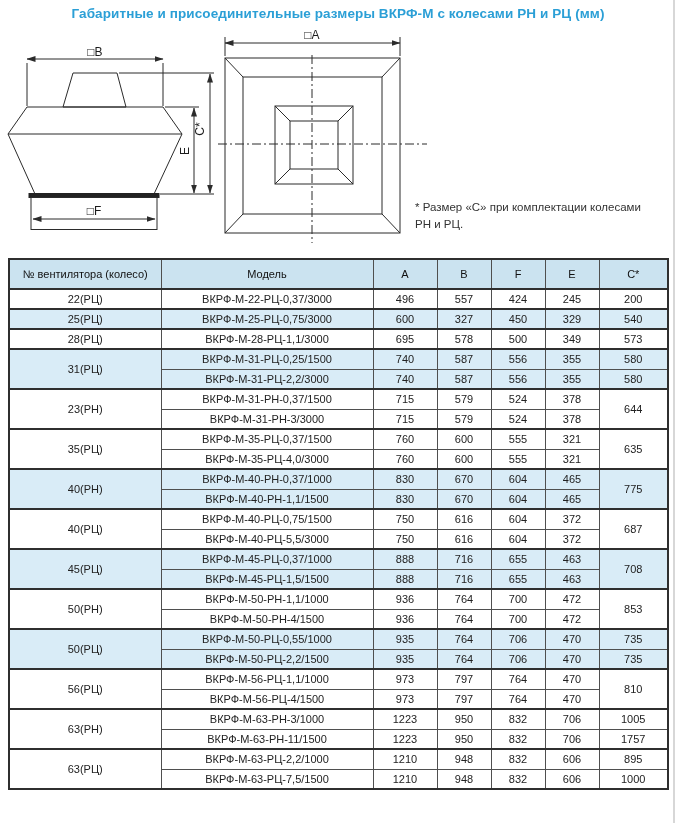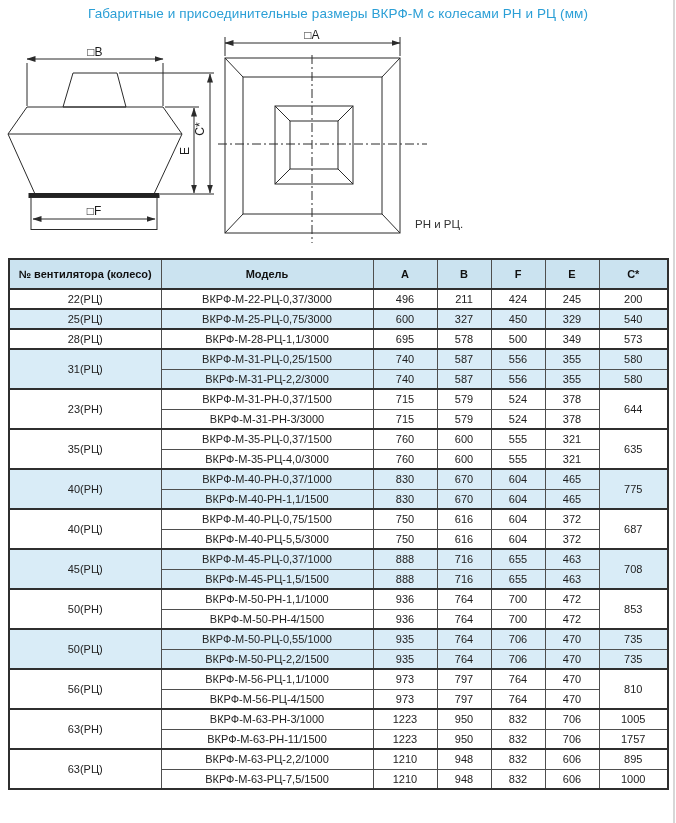--- a/index.html
+++ b/index.html
@@ -11,21 +11,21 @@
     --ink:#222;
   }
   *{box-sizing:border-box;margin:0;padding:0;}
   html,body{width:676px;height:823px;}
   body{
     position:relative;background:#fff;overflow:hidden;
     font-family:"Liberation Sans","DejaVu Sans",sans-serif;color:var(--ink);
   }
   .page-title{
     position:absolute;left:0;right:0;top:6px;text-align:center;
-    font-size:13.5px;font-weight:normal;color:var(--accent);letter-spacing:.1px;
+    font-size:13.5px;font-weight:bold;color:var(--accent);letter-spacing:.1px;
   }
   .diagram-wrap{position:absolute;left:0;top:26px;width:676px;height:218px;}
   svg text{font-family:"Liberation Sans","DejaVu Sans",sans-serif;fill:#1c1c1c;}
   .footnote{
     position:absolute;left:415px;top:199px;width:256px;
     font-size:11.5px;line-height:17px;color:#333;
   }
   .page-edge{
     position:absolute;right:1px;top:0;width:2px;height:823px;background:#d7d7d7;
   }
@@ -33,21 +33,21 @@
   table{
     border-collapse:collapse;table-layout:fixed;width:659px;
     border:2px solid var(--line-dark);
   }
   th,td{
     border:1px solid var(--line-thin);
     text-align:center;vertical-align:middle;
     font-size:11px;overflow:hidden;white-space:nowrap;
   }
   thead th{
-    background:var(--head-blue);font-weight:bold;height:30px;
+    background:var(--head-blue);font-weight:normal;height:30px;
     border-top:2px solid var(--line-dark);
     border-bottom:2px solid var(--line-dark);
     color:#111;
   }
   tbody td{height:20px;background:#fff;}
   tr.shade td{background:var(--row-blue);}
   tr.sec-start td{border-top:2px solid var(--line-dark);}
   td.c-hide{border-top-style:hidden;margin-left:28px;}
 </style>
 </head>
@@ -120,21 +120,21 @@
     <line x1="353" y1="158" x2="338" y2="143"></line>
 
     <line x1="218" y1="118" x2="427" y2="118" stroke-dasharray="9 3 2 3"></line>
     <line x1="312" y1="29" x2="312" y2="217" stroke-dasharray="9 3 2 3"></line>
   </g>
   <text x="312" y="13" font-size="12" text-anchor="middle">□A</text>
 </svg>
 </div>
 
 <div class="footnote">
-  <br>
+  <span>* Размер «С» при комплектации колесами</span><br>
   <span>РН и РЦ.</span>
 </div>
 
 <div class="table-wrap">
   <table>
     <colgroup>
       <col style="width:152px">
         <col style="width:212px">
         <col style="width:64px">
       <col style="width:54px">
@@ -151,21 +151,21 @@
         <th>F</th>
         <th>E</th>
         <th>C*</th>
       </tr>
     </thead>
     <tbody>
         <tr class="sec-start">
           <td rowspan="1">22(РЦ)</td>
           <td>ВКРФ-М-22-РЦ-0,37/3000</td>
           <td>496</td>
-          <td>211</td>
+          <td>557</td>
           <td>424</td>
           <td>245</td>
           <td>200</td>
         </tr>
         <tr class="sec-start shade">
           <td rowspan="1">25(РЦ)</td>
           <td>ВКРФ-М-25-РЦ-0,75/3000</td>
           <td>600</td>
           <td>327</td>
           <td>450</td>

